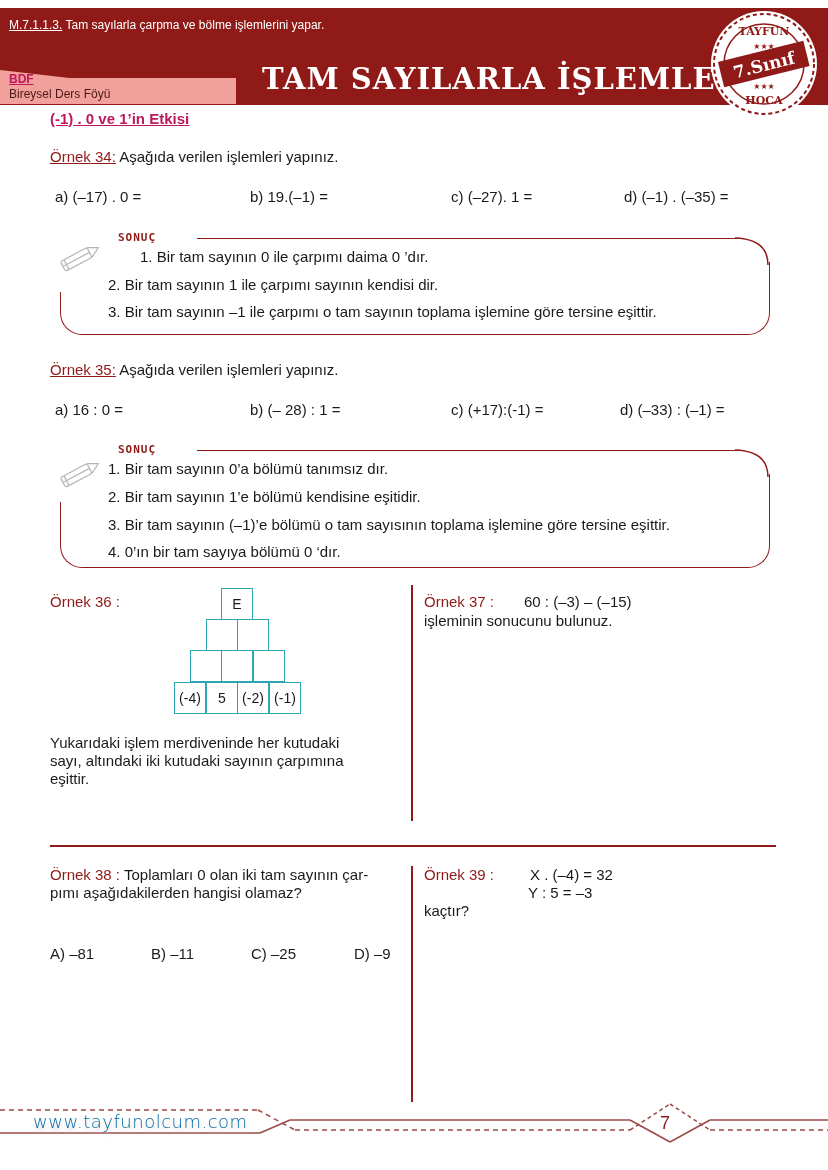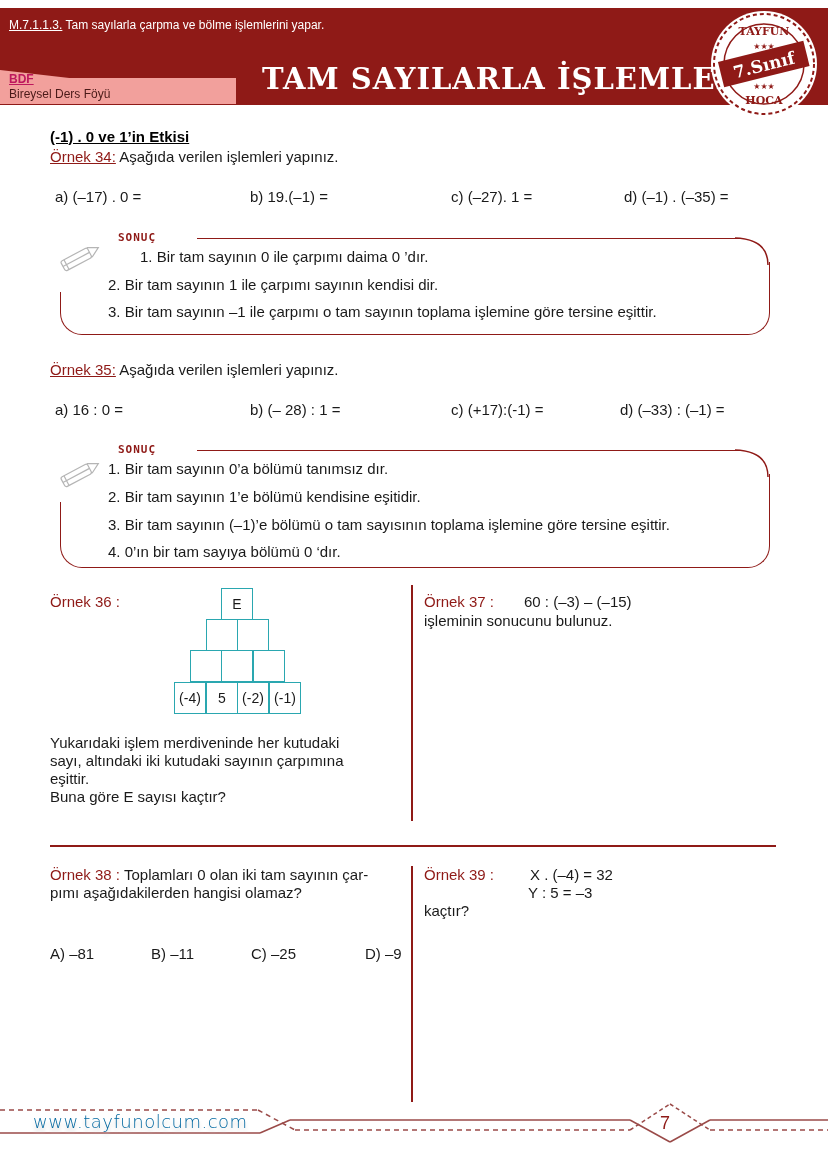--- a/index.html
+++ b/index.html
@@ -37,21 +37,21 @@
   }
   .main-title {
     position: absolute; left: 262px; top: 62px; font-family: "DejaVu Serif", serif; font-weight: bold;
     font-size: 29px; letter-spacing: 1px; color: #ffffff;
   }
   .stamp {
     position: absolute; left: 706px; top: 9px; width: 116px; height: 110px;
   }
   
   .section-title {
-    position: absolute; left: 50px; top: 128px; font-size: 15px; font-weight: bold; color: #000000; text-decoration: underline;
+    position: absolute; left: 50px; top: 110px; font-size: 15px; font-weight: bold; color: #be185d; text-decoration: underline;
   }
   .ex-head { position: absolute; font-size: 15px; }
   .ex-label { color: #8f1a17; text-decoration: underline; }
   .ex-label-plain { color: #8f1a17; }
   .ops { position: absolute; font-size: 15px; }
   
   .sonuc-box {
     position: absolute; border: 1.5px solid #8f1a17; border-radius: 22px;
     border-left: none; border-top: none;
   }
@@ -180,35 +180,34 @@
   <div class="cell" style="left:253px; top:650px;"></div>
   <div class="cell" style="left:174px; top:682px;">(-4)</div>
   <div class="cell" style="left:206px; top:682px;">5</div>
   <div class="cell" style="left:237px; top:682px;">(-2)</div>
   <div class="cell" style="left:269px; top:682px;">(-1)</div>
 </div>
 <div class="para" style="left:50px; top:734px; width:350px;">
   <div>Yukarıdaki işlem merdiveninde her kutudaki</div>
   <div>sayı, altındaki iki kutudaki sayının çarpımına</div>
   <div>eşittir.</div>
-  <div>Buna göre E sayısı kaçtır?</div>
 </div>
 
 <div class="ex-head ex-label-plain" style="left:424px; top:593px;">Örnek 37 :</div>
 <div class="ex-head" style="left:524px; top:593px;">60 : (–3) – (–15)</div>
 <div class="ex-head" style="left:424px; top:612px;">işleminin sonucunu bulunuz.</div>
 
 <div class="para" style="left:50px; top:866px; width:360px;">
   <div><span class="ex-label-plain">Örnek 38 :</span><span> Toplamları 0 olan iki tam sayının çar-</span></div>
   <div>pımı aşağıdakilerden hangisi olamaz?</div>
 </div>
 <div class="ops" style="left:50px; top:945px;">A) –81</div>
 <div class="ops" style="left:151px; top:945px;">B) –11</div>
 <div class="ops" style="left:251px; top:945px;">C) –25</div>
-<div class="ops" style="left:365px; top:945px;">D) –9</div>
+<div class="ops" style="left:354px; top:945px;">D) –9</div>
 
 <div class="para" style="left:424px; top:866px; width:360px;">
   <div><span class="ex-label-plain">Örnek 39 :</span><span style="position:absolute; left:106px;">X . (–4) = 32</span></div>
   <div style="padding-left:104px;">Y : 5 = –3</div>
   <div>kaçtır?</div>
 </div>
 
 <svg class="abs" style="left:0; top:1100px;" width="828" height="50">
   <line x1="0" y1="10" x2="258" y2="10" stroke="#9a4a48" stroke-width="1.5" stroke-dasharray="5 4"></line>
   <line x1="0" y1="33" x2="260" y2="33" stroke="#9a4a48" stroke-width="1.5"></line>

